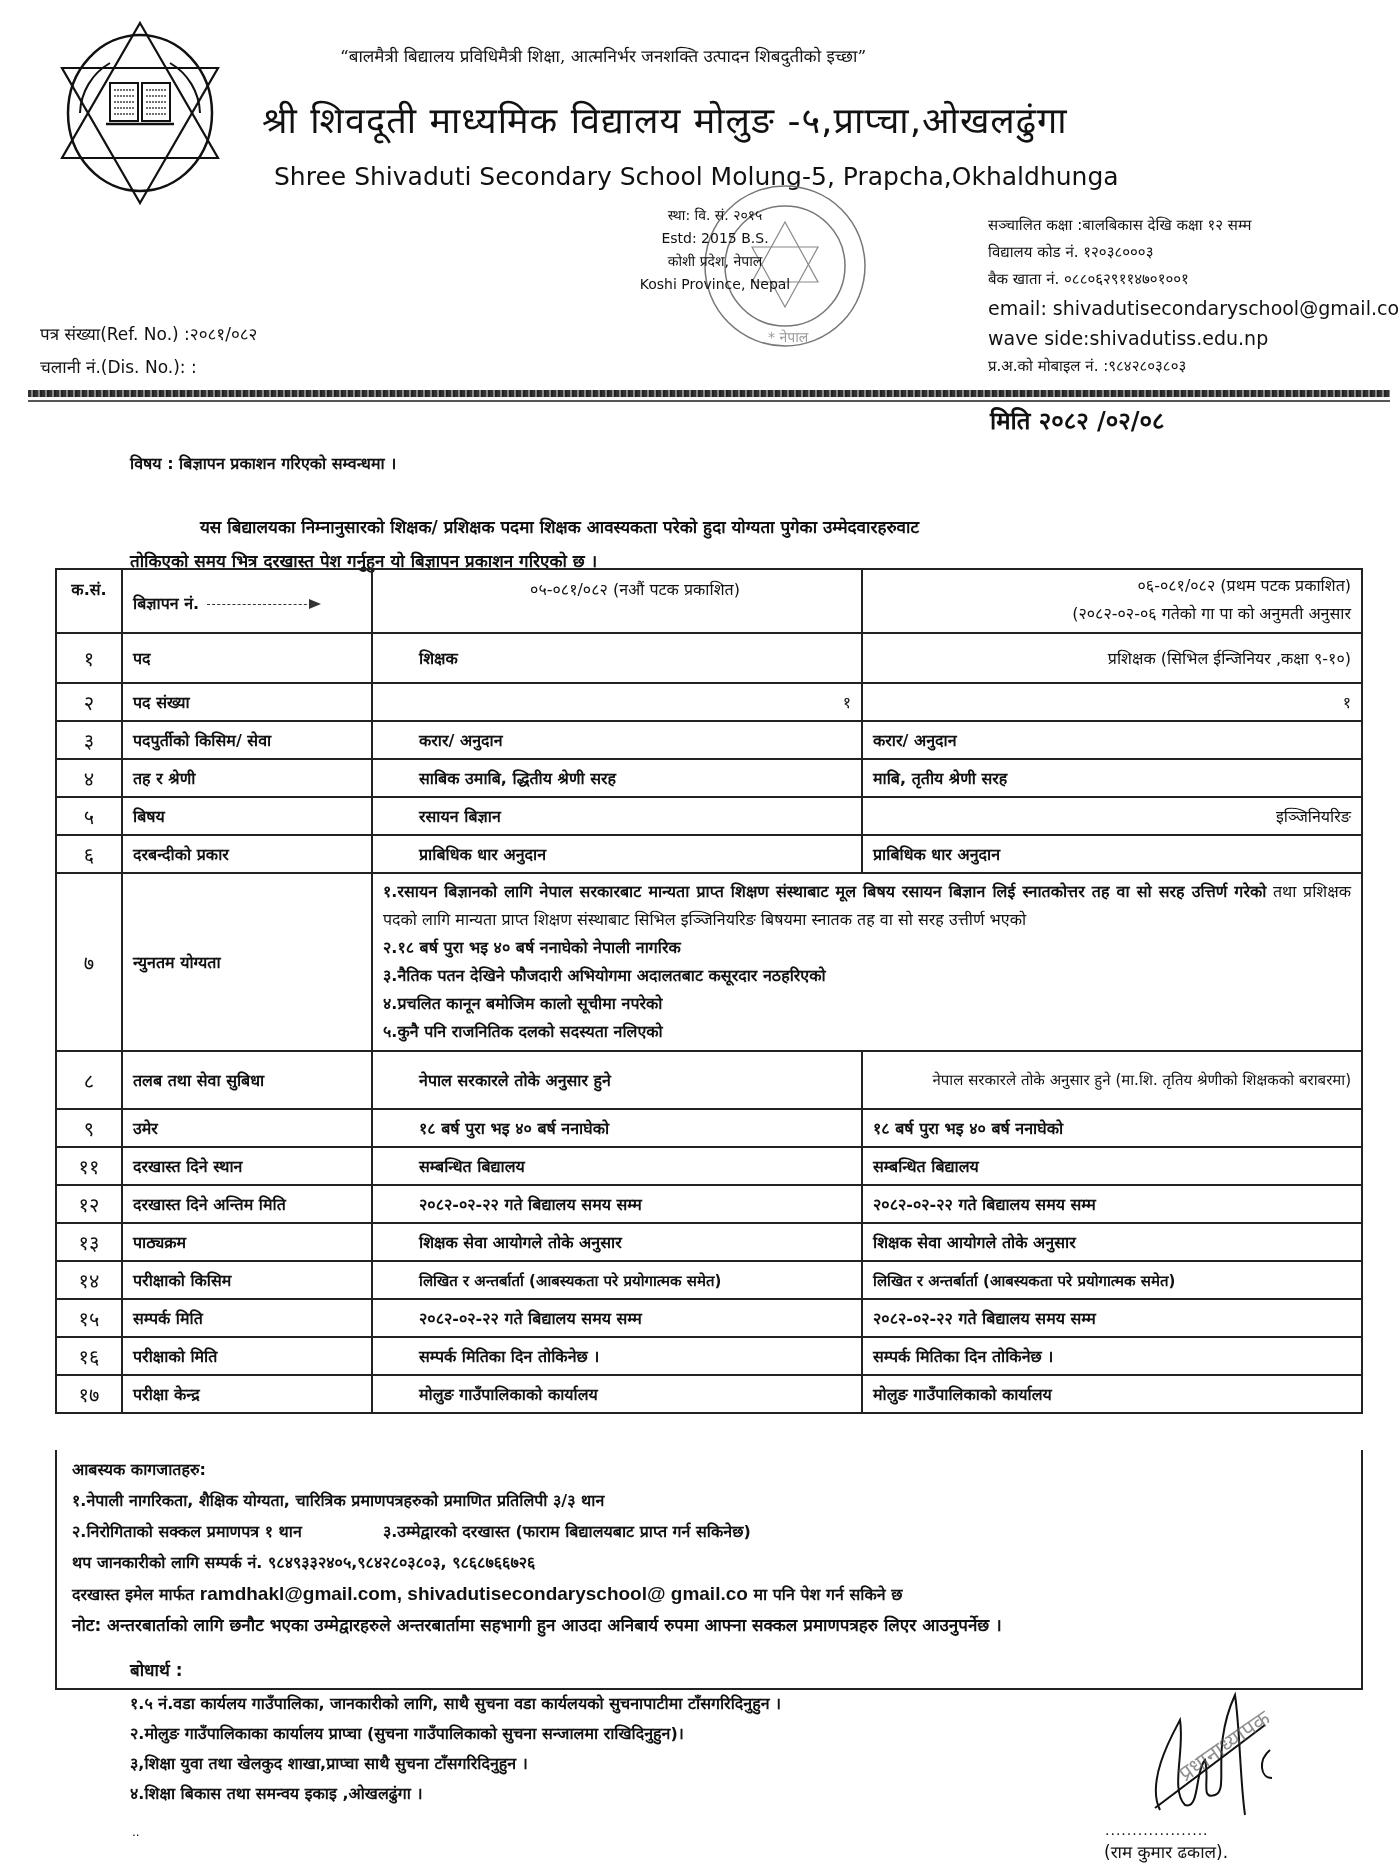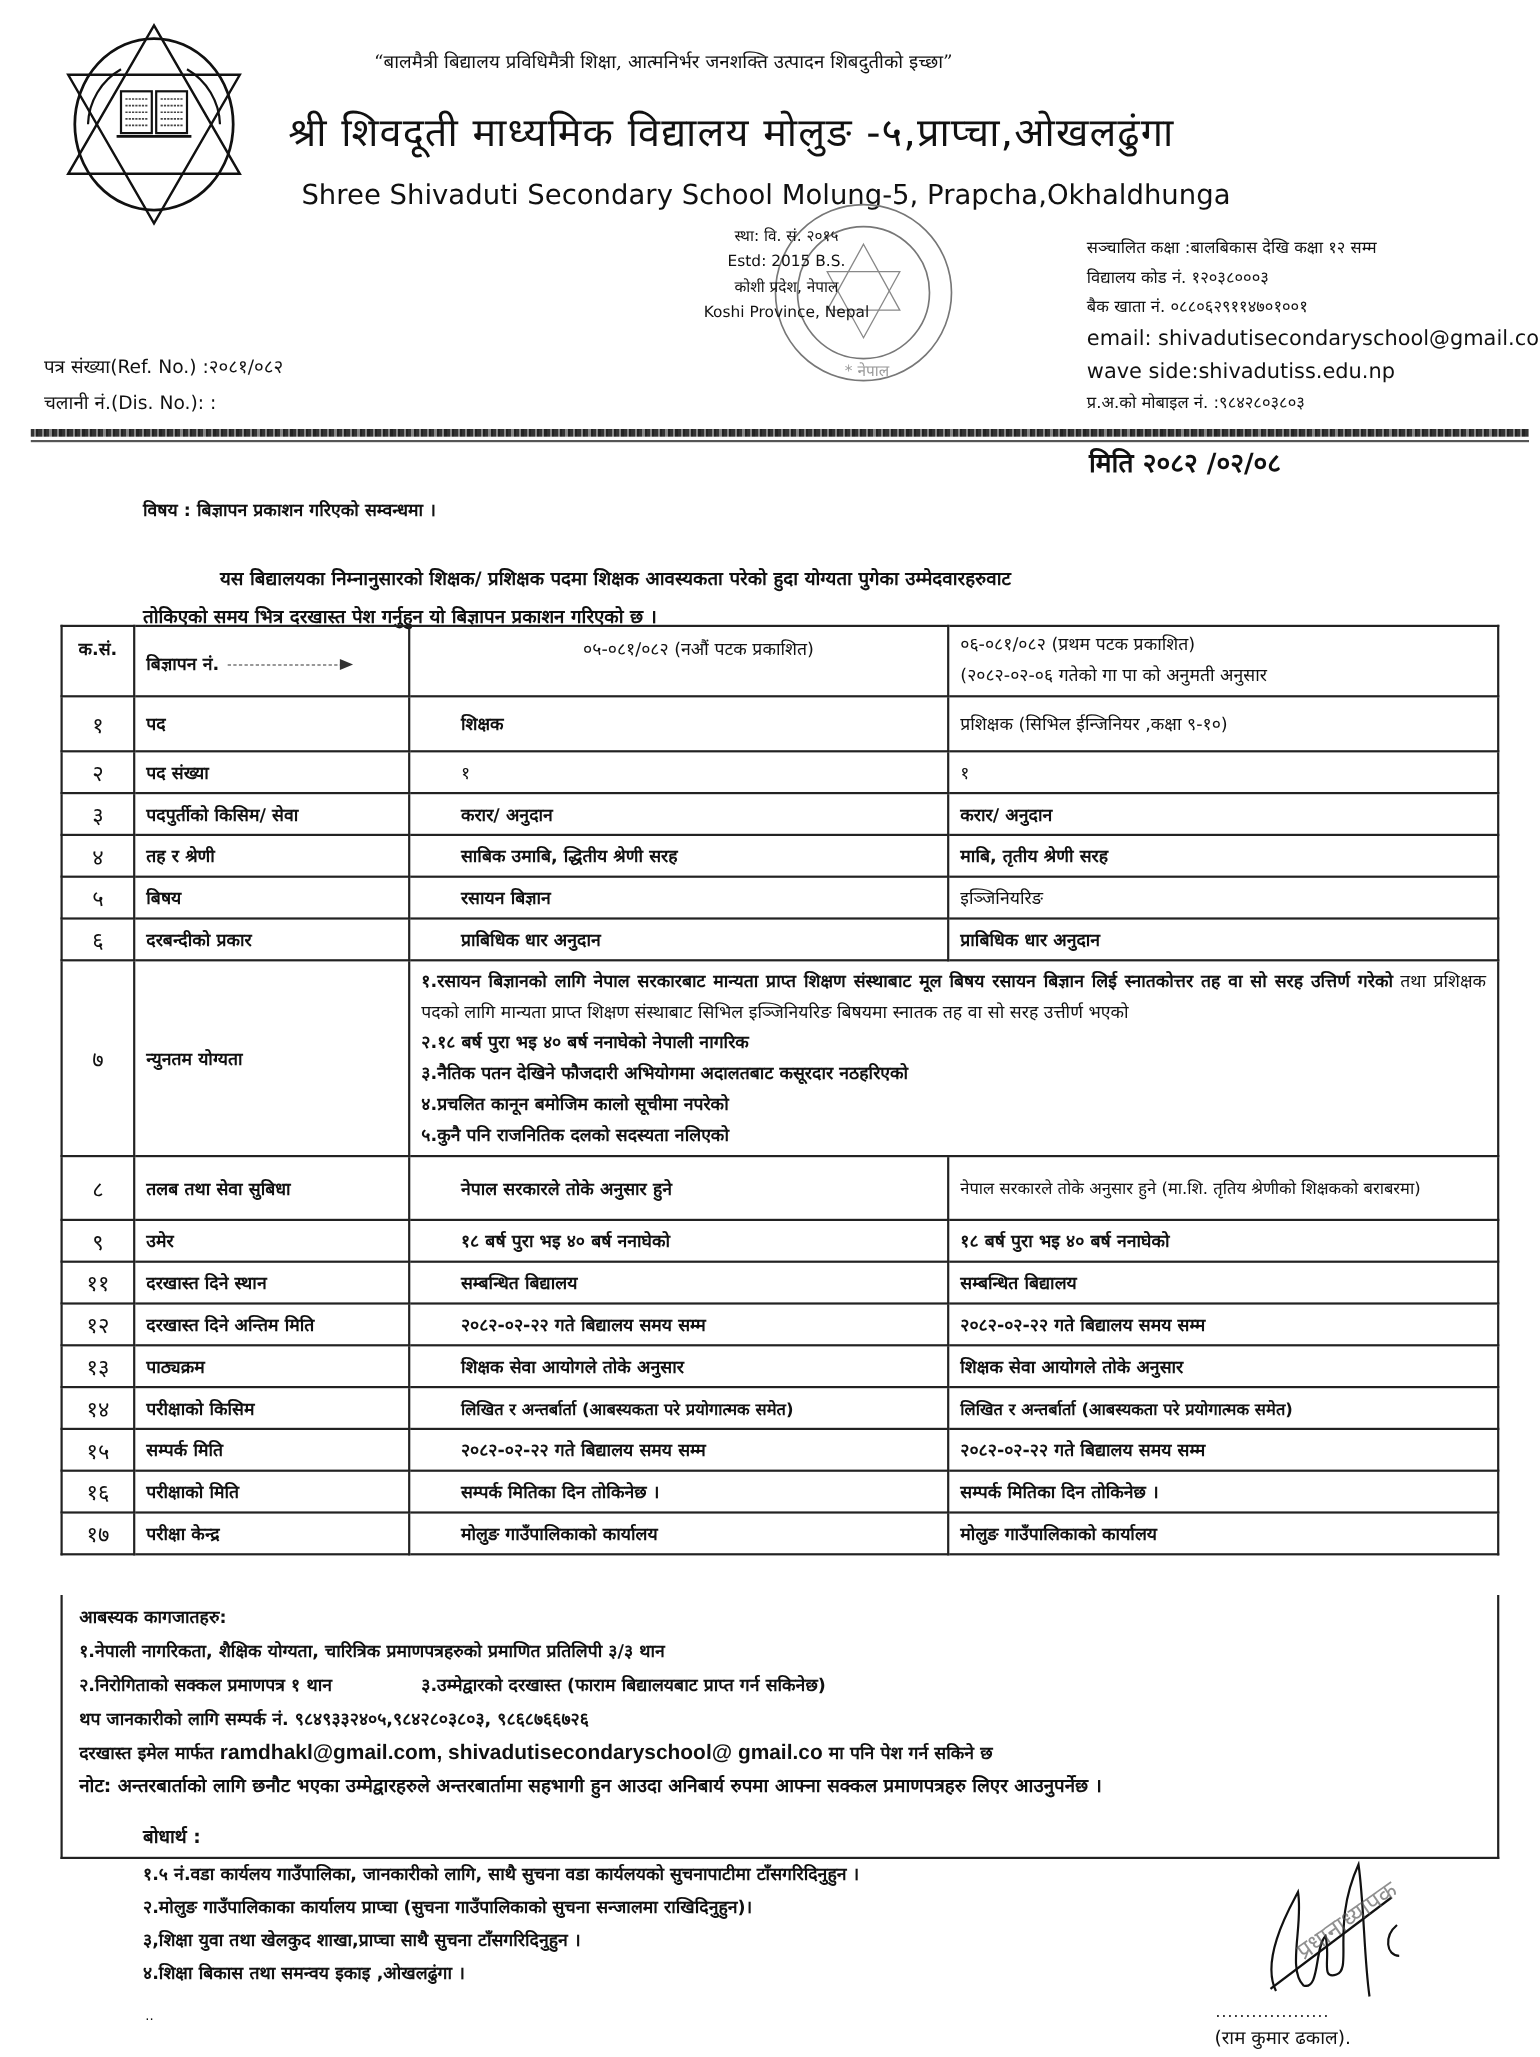--- a/index.html
+++ b/index.html
@@ -31,21 +31,21 @@
   .intro { left: 130px; top: 510px; width: 1240px; font-size: 17px; font-weight: bold; line-height: 34px; }
   .intro .indent { padding-left: 70px; }
 
   
   table.notice { position: absolute; left: 55px; top: 568px; width: 1308px; border-collapse: collapse; font-size: 16px; }
   table.notice td { border: 2px solid #222; padding: 4px 10px; vertical-align: middle; }
   table.notice td.num { width: 66px; text-align: center; font-size: 20px; }
   table.notice td.lab { width: 250px; font-weight: bold; }
   table.notice td.c1 { width: 490px; font-weight: bold; padding-left: 46px; }
   table.notice td.c2 { font-weight: bold; }
-  table.notice td.light { font-weight: normal; }
+  table.notice td.light { font-weight: normal; text-align: right; }
   table.notice tr { height: 38px; }
   tr.head td { height: 62px; vertical-align: top; padding-top: 8px; }
   .arrow { display: inline-block; width: 110px; border-top: 1px dashed #333; position: relative; margin-left: 8px; vertical-align: middle; }
   .arrow::after { content: ""; position: absolute; right: -4px; top: -6px; border-left: 12px solid #333; border-top: 5px solid transparent; border-bottom: 5px solid transparent; }
   .qual p { line-height: 28px; text-align: justify; }
   .qual .lt { font-weight: normal; }
 
   
   .docs { left: 55px; top: 1450px; width: 1308px; height: 240px; border: 2px solid #222; border-top: none; padding: 4px 15px; font-size: 16px; font-weight: bold; line-height: 31px; }
   .docs .en { font-family: "Liberation Sans", sans-serif; font-size: 19px; }

